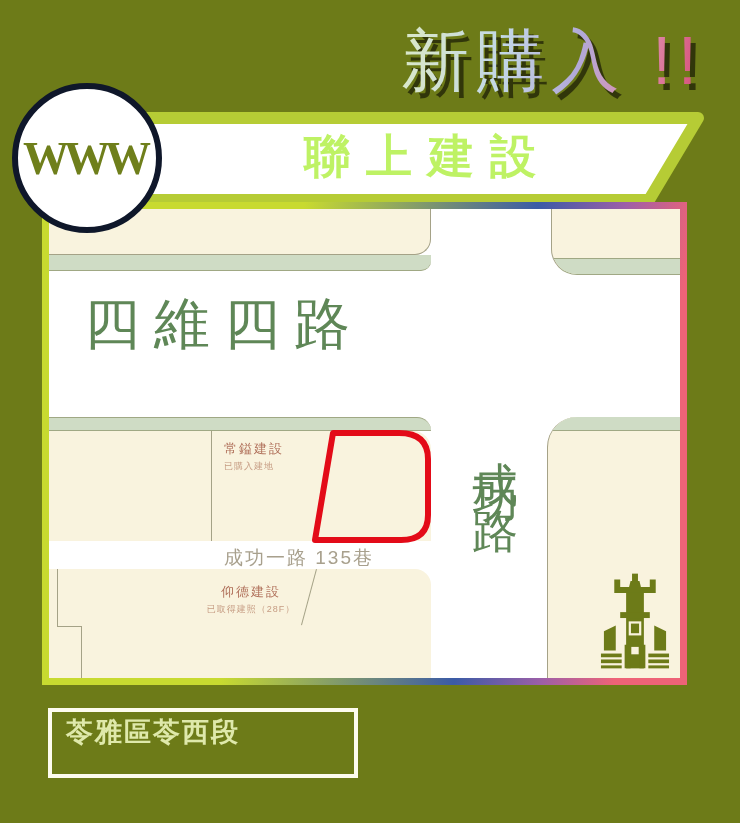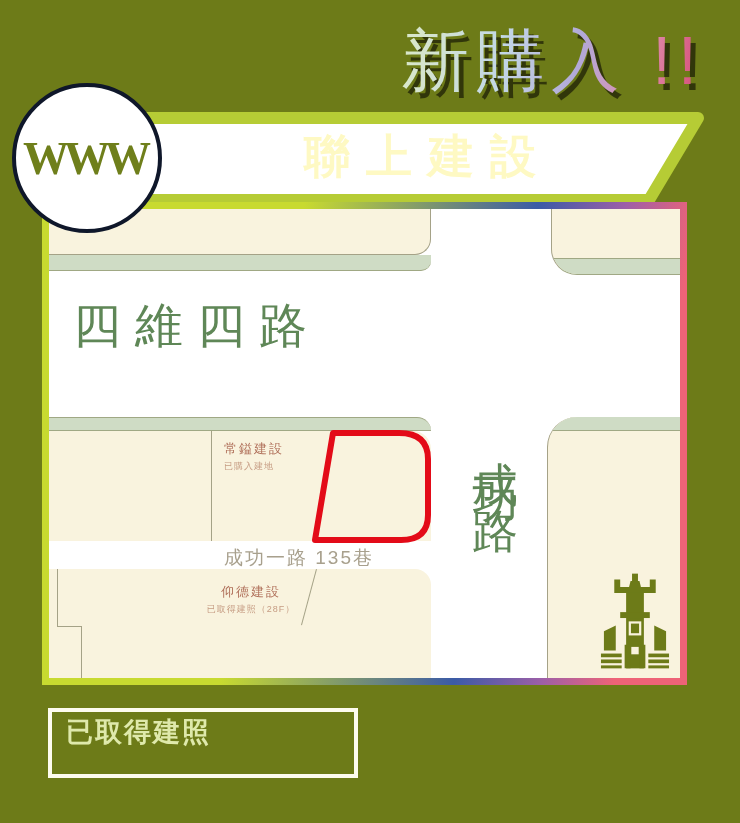--- a/index.html
+++ b/index.html
@@ -18,27 +18,27 @@
     -webkit-background-clip: text; background-clip: text; color: transparent;
     filter: drop-shadow(5px 6px 0 #31360a);
   }
 
   
   .banner { position: absolute; left: 48px; top: 110px; width: 662px; height: 98px; }
   .banner svg { display: block; width: 100%; height: 100%; }
   .company {
     position: absolute; left: 180px; right: 82px; top: 50%; transform: translateY(-54%);
     text-align: center; font-size: 46px; font-weight: 700; letter-spacing: 16px;
-    color: #fef9c3; white-space: nowrap;
+    color: #bef264; white-space: nowrap;
   }
 
   
   .logo-circle {
     position: absolute; left: 12px; top: 83px; width: 150px; height: 150px;
-    background: #ffffff; border: 4px solid #0f172a; border-radius: 50%;
+    background: #ffffff; border: 6px solid #0f172a; border-radius: 50%;
     display: flex; align-items: center; justify-content: center; z-index: 5;
   }
   .logo-text {
     font-family: "Liberation Serif", serif; font-size: 46px; font-weight: 700;
     letter-spacing: -5px; color: #6f7f1b; padding-right: 5px;
   }
 
   
   .map-wrap {
     position: absolute; left: 42px; top: 202px; width: 645px; height: 483px; padding: 7px;
@@ -60,22 +60,22 @@
     border-top:1px solid #a0a884; border-bottom:1px solid #a0a884; border-top-right-radius:14px; }
 
   #blk-mid-left { left:0; top:222px; width:163px; height:110px; border-right:1px solid #a5a287; }
   #blk-mid-center { left:163px; top:222px; width:219px; height:110px; border-top-right-radius:18px; padding:9px 0 0 12px; }
   #blk-bottom-left { left:0; top:360px; width:382px; height:109px; border-top-right-radius:16px; padding:14px 0 0 22px;text-align:center; }
   #blk-right { left:498px; top:208px; width:133px; height:261px;
     border-top-left-radius:30px; overflow:hidden; border-left:1px solid #a5a287; }
   #blk-right .inner-strip { position:absolute; left:0; top:0; width:100%; height:14px;
     background:#cfdcc5; border-bottom:1px solid #a0a884; }
 
-  .road-h-label { position:absolute; left:24px; top:78px; font-size:48px; font-weight:300;
-    color:#5f8757; letter-spacing:14px; white-space:nowrap;margin-top:7px; }
+  .road-h-label { position:absolute; left:35px; top:78px; font-size:56px; font-weight:300;
+    color:#5f8757; letter-spacing:14px; white-space:nowrap; }
   .road-v-label { position:absolute; left:416px; top:216px; writing-mode:vertical-rl;
     font-size:46px; font-weight:300; color:#5f8757; letter-spacing:16px; height:260px; }
   .lane-label { position:absolute; left:120px; top:336px; width:260px; text-align:center;
     font-size:19px; color:#a8a08d; letter-spacing:2px; }
 
   .nb-name { font-size:13px; color:#b0705a; letter-spacing:2px; }
   .nb-status { font-size:9px; color:#c69c83; letter-spacing:1px; margin-top:2px; }
 
   .edge-line { position:absolute; left:8px; top:360px; height:57px; width:0; border-left:1px solid #a5a287; }
   .notch { position:absolute; left:8px; top:417px; width:25px; height:52px;
@@ -173,17 +173,17 @@
       </div>
 
       <svg class="parcel-svg" viewBox="0 0 631 469">
         <path d="M 284 224 L 350 224 Q 379 224 379 250 L 379 306 Q 379 331 352 331 L 266 331 Z" fill="none" stroke="#e30b18" stroke-width="6" stroke-linejoin="round"></path>
       </svg>
 
     </div>
   </div>
 
   <div class="info-box" id="box-left">
-    <div class="box-title">已取得建照</div>
+    <div class="box-title">苓雅區苓西段</div>
   </div>
 
 
 </div>
 
 </body></html>

